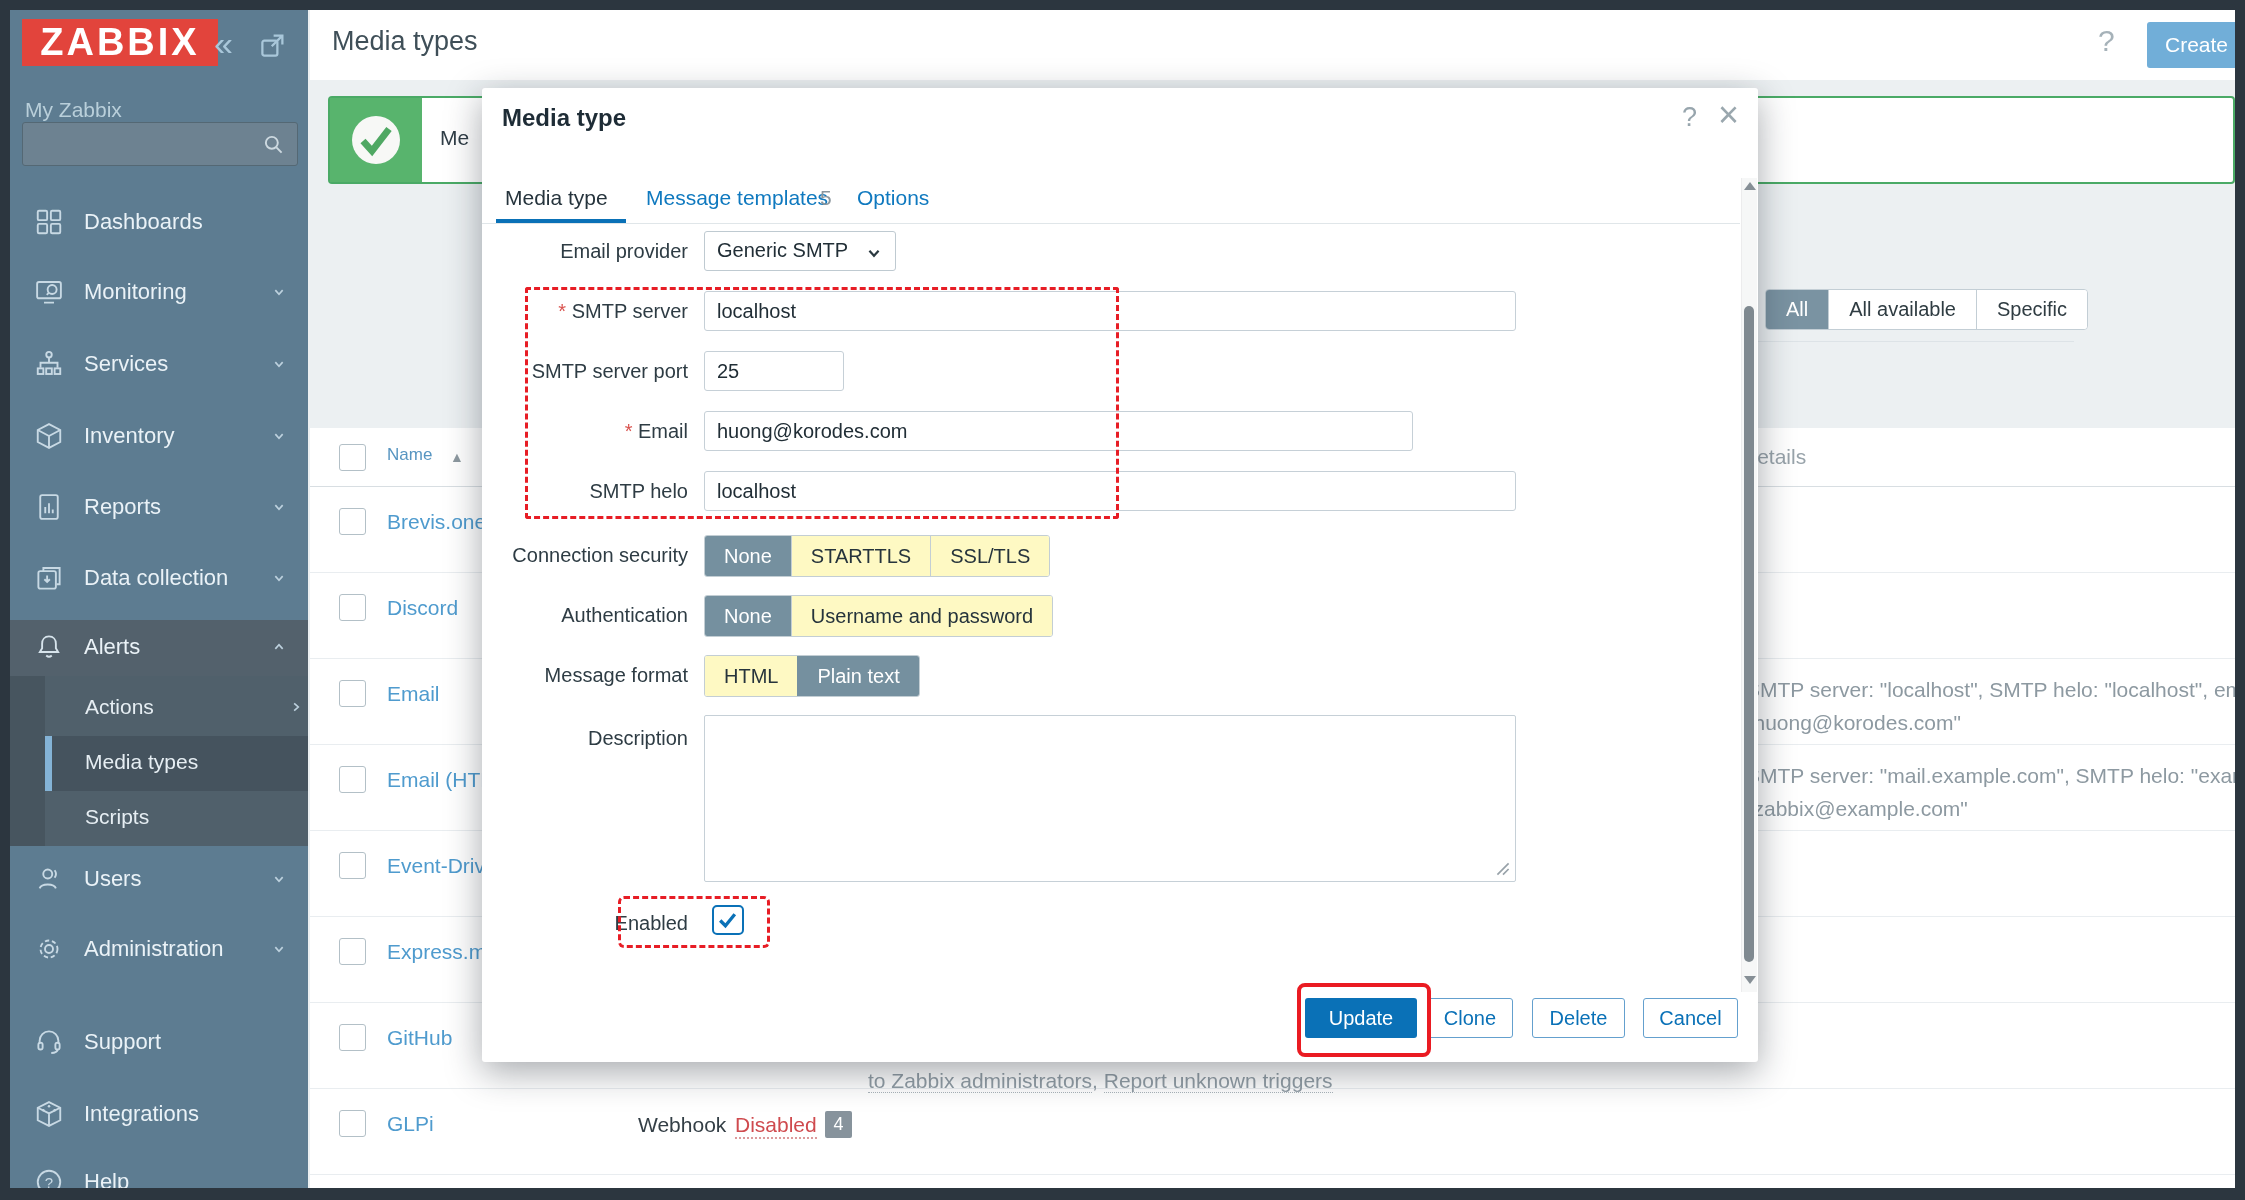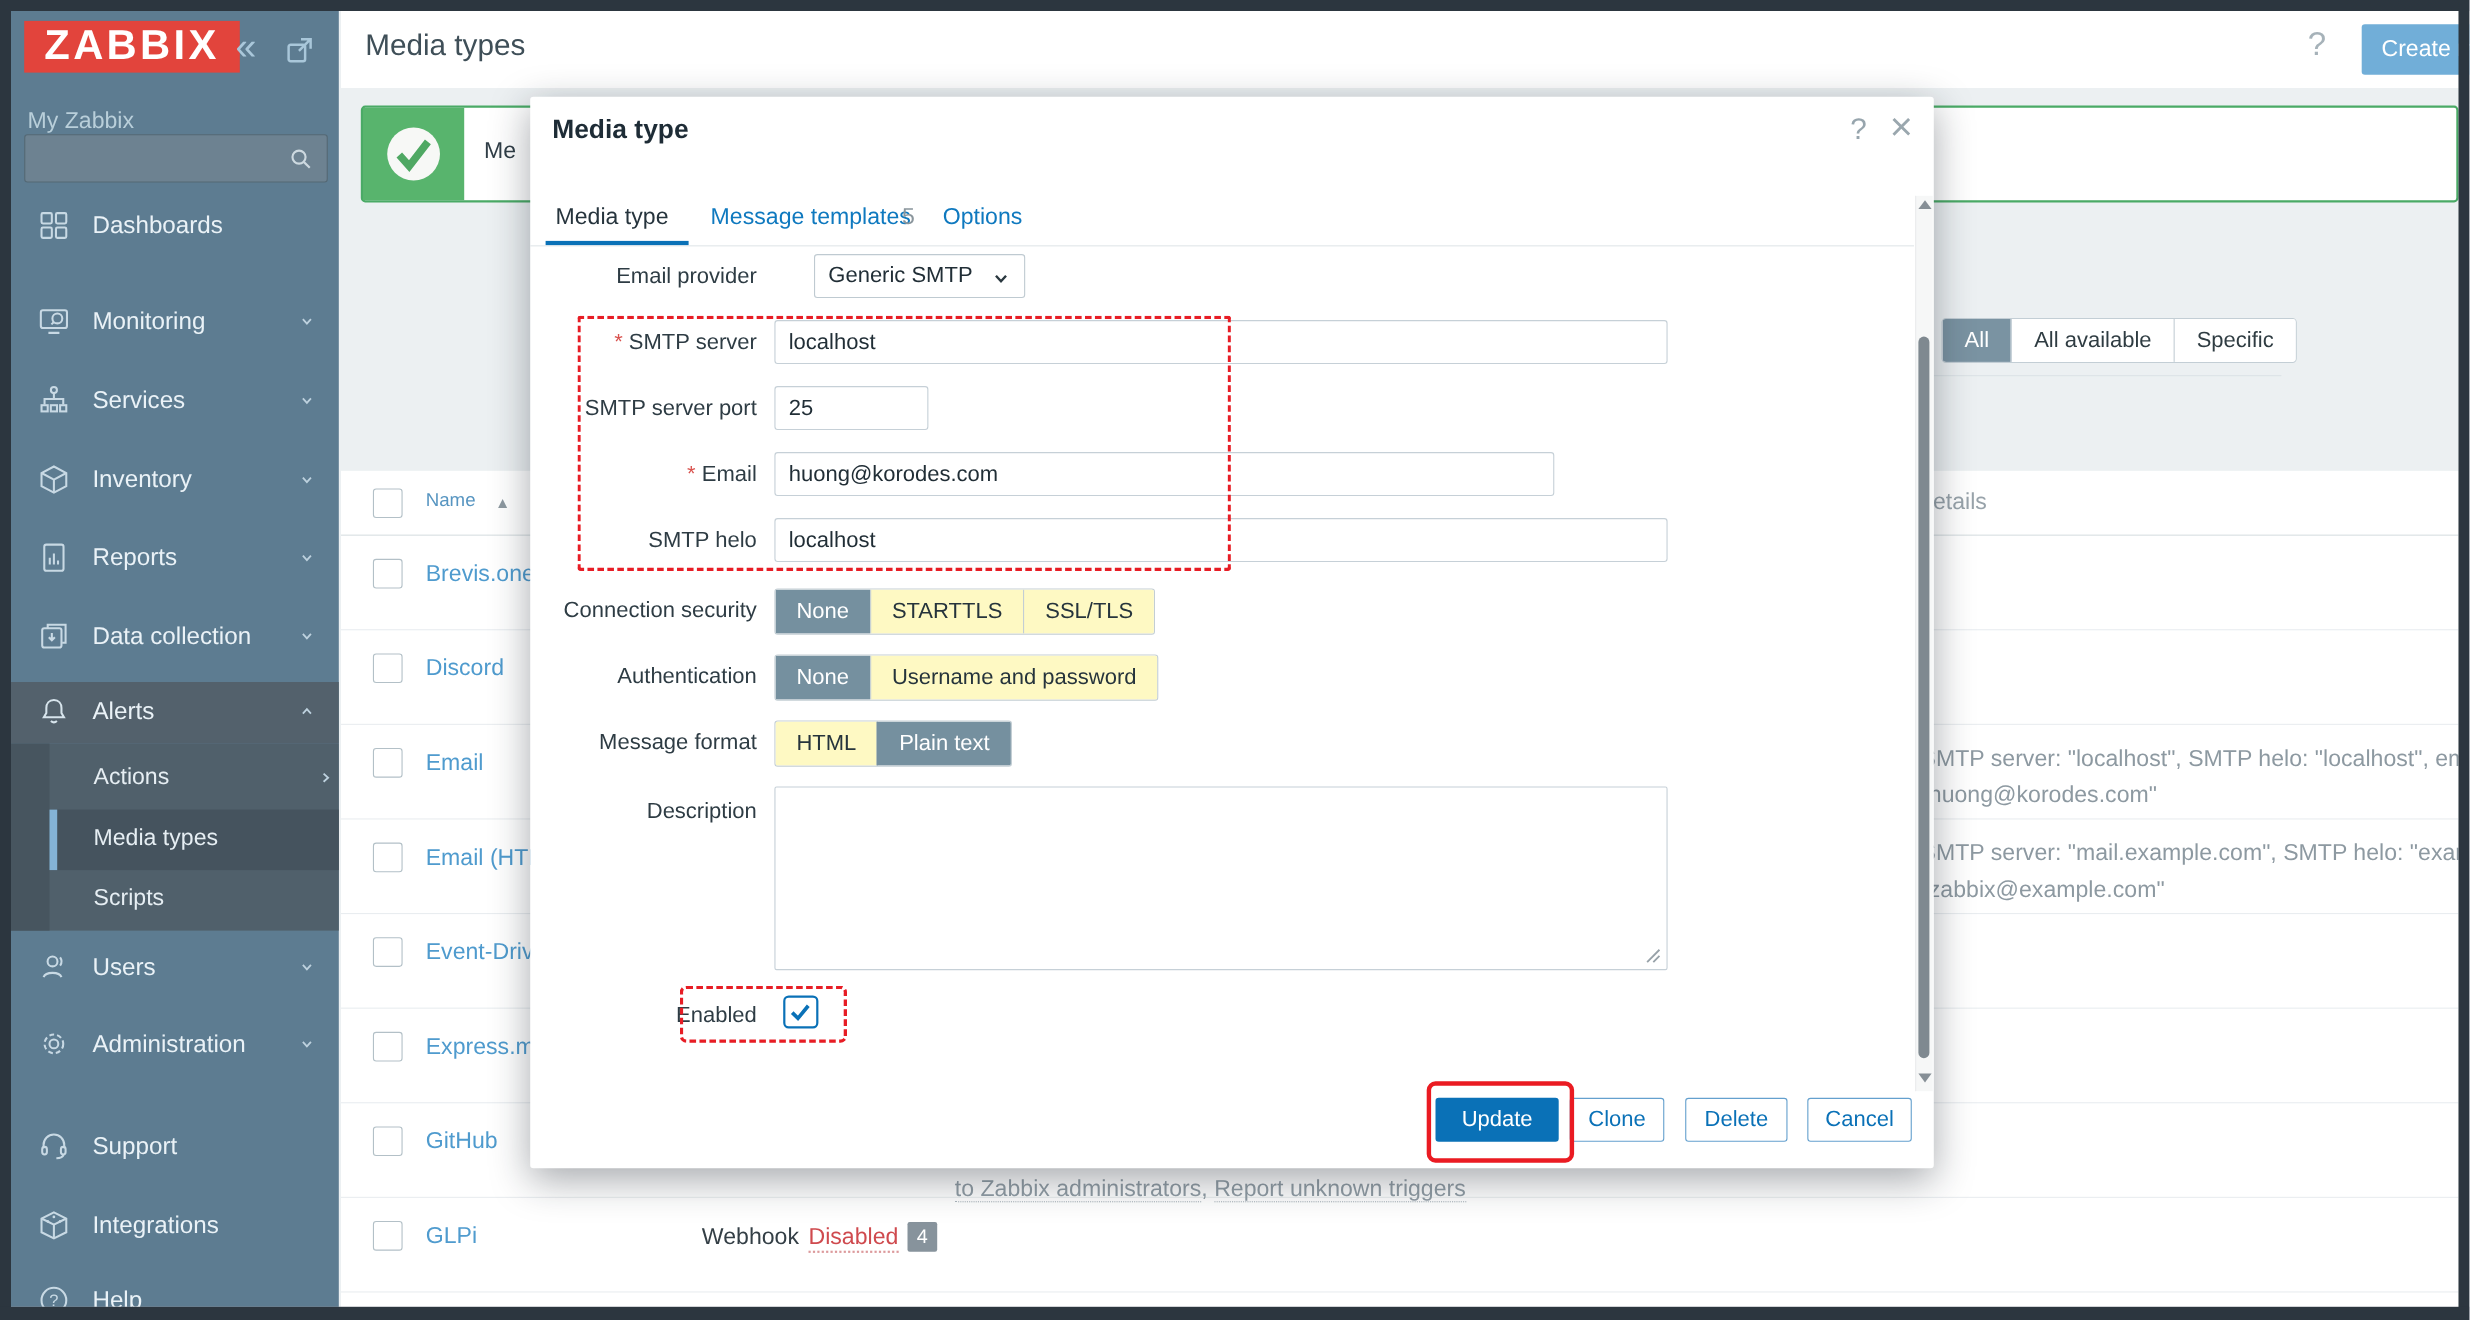--- a/index.html
+++ b/index.html
@@ -78,21 +78,21 @@
   .m-tab-active{color:#26343d;}
   .m-tab-link{color:#0f79bf;}
   .m-tab-badge{color:#8b969d;}
   .m-underline{position:absolute;left:14px;top:131px;width:130px;height:4px;background:#0a71b7;}
   .m-divider{position:absolute;left:0;top:135px;width:1258px;height:1px;background:#e0e6e9;}
   .flabel{position:absolute;left:13px;width:193px;text-align:right;font-size:20px;color:#2e3c44;white-space:nowrap;}
   .req::before{content:"* ";color:#d9534f;}
   .inp{position:absolute;left:222px;height:40px;border:1px solid #c6d0d7;border-radius:3px;background:#fff;
     font-size:20px;color:#212e36;padding:0 12px;box-sizing:border-box;font-family:inherit;}
   .sel-box{position:absolute;left:222px;width:192px;height:40px;border:1px solid #bfcad1;border-radius:3px;
-    background:#fff;box-sizing:border-box;margin-left:36px;}
+    background:#fff;box-sizing:border-box;}
   .sel-box .sv{position:absolute;left:12px;top:7px;font-size:20px;color:#212e36;}
   .seg{position:absolute;left:222px;height:42px;display:flex;border:1px solid #c3ced4;border-radius:3px;
     overflow:hidden;box-sizing:border-box;background:#fff;}
   .seg span{display:flex;align-items:center;justify-content:center;padding:0 19px;font-size:20px;
     color:#26343c;background:#fef9c3;border-left:1px solid #c3ced4;white-space:nowrap;}
   .seg span:first-child{border-left:none;}
   .seg .on{background:#75909f;color:#fff;border-left-color:#75909f;}
   .dashed-box{position:absolute;border:3px dashed #e71d25;border-radius:3px;}
   .m-check{position:absolute;left:230px;top:817px;width:32px;height:30px;border:2px solid #0a71b7;border-radius:5px;
     background:#fff;box-sizing:border-box;}
@@ -125,21 +125,21 @@
     <div class="subtitle">My Zabbix</div>
     <div class="search">
       <svg class="abs" style="left:238px;top:9px;" width="26" height="26" viewBox="0 0 24 24">
         <g fill="none" stroke="#cdd9e0" stroke-width="1.8">
             <circle cx="10" cy="10" r="5.5"></circle>
             <path d="M14.2 14.2L19 19"></path>
           </g>
       </svg>
     </div>
 
-    <div class="mi" style="top:168px;">
+    <div class="mi" style="top:185px;">
       <svg class="ic" width="30" height="30" viewBox="0 0 24 24">
           <g fill="none" stroke="#c8d9e4" stroke-width="1.5">
             <rect x="3" y="3" width="7.5" height="7.5" rx="1"></rect>
             <rect x="13.5" y="3" width="7.5" height="7.5" rx="1"></rect>
             <rect x="3" y="13.5" width="7.5" height="7.5" rx="1"></rect>
             <rect x="13.5" y="13.5" width="7.5" height="7.5" rx="1"></rect>
           </g>
         </svg>
       <span class="lbl">Dashboards</span>
     </div>

